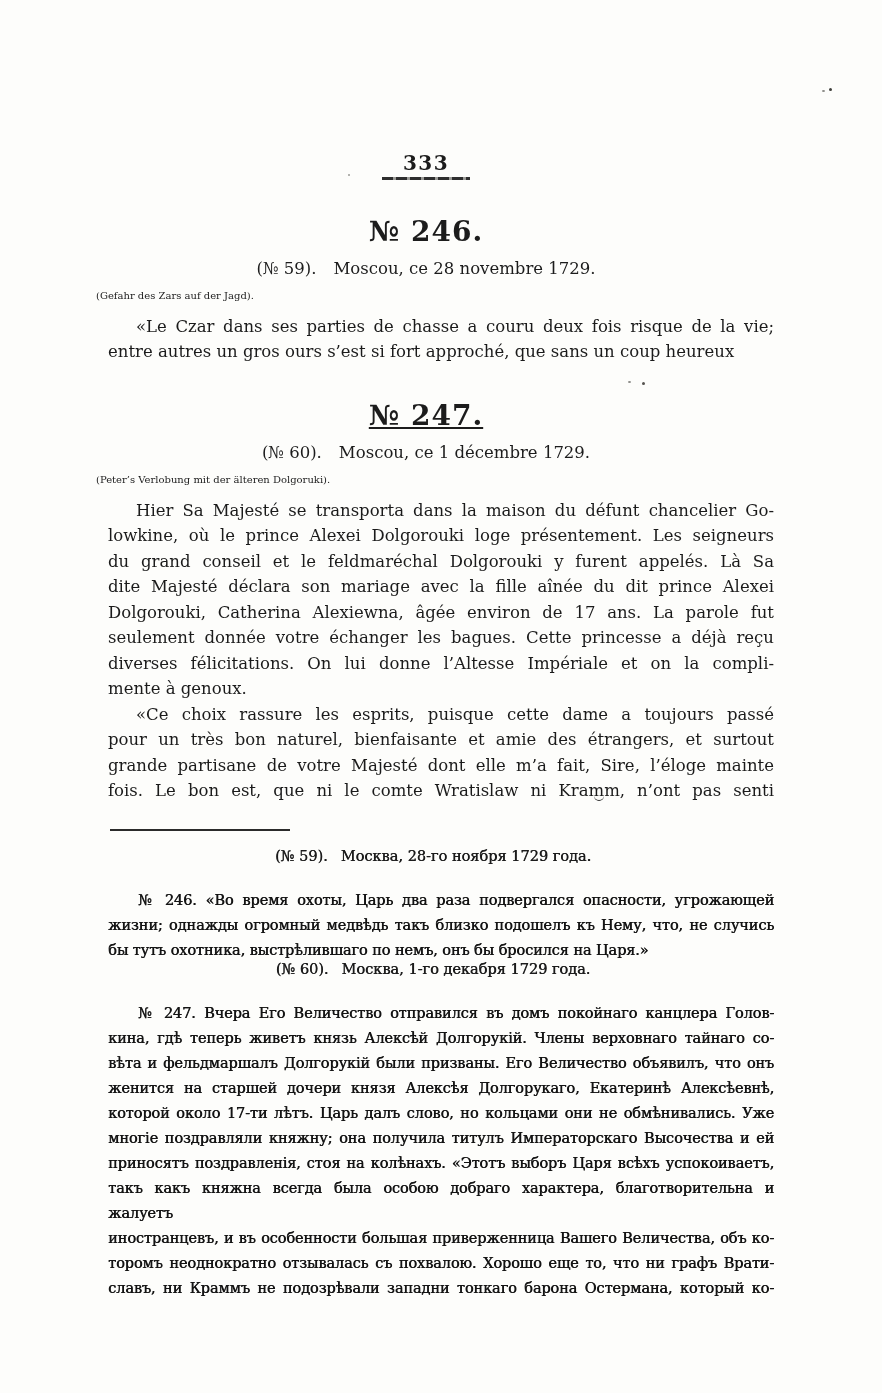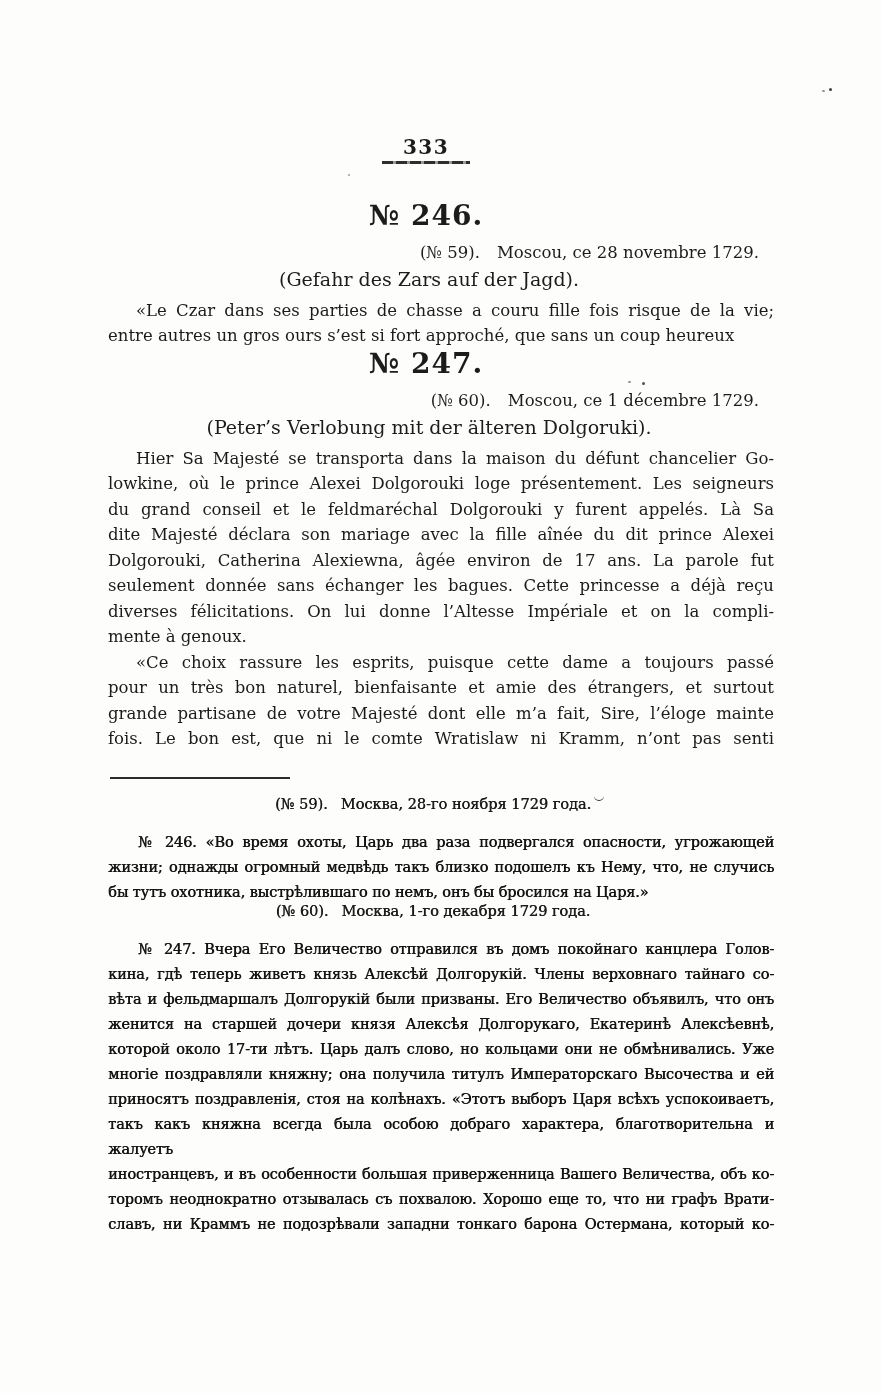--- a/index.html
+++ b/index.html
@@ -9,21 +9,21 @@
     height: 1393px;
     margin: 0 auto;
     background: #fdfdfb;
     color: #1c1c1c;
     font-family: "DejaVu Serif", "Liberation Serif", serif;
     overflow: hidden;
   }
   .col {
     position: absolute;
     left: 108px;
-    top: 0;
+    top: 16px;
     width: 666px;
   }
   
   .pageno-wrap { margin-top: 136px; transform: translateX(-15px); }
   .pageno {
     text-align: center;
     font-size: 20px;
     line-height: 22px;
     font-weight: bold;
     letter-spacing: 1.5px;
@@ -37,33 +37,32 @@
   
   .h-num {
     margin-top: 40px;
     text-align: center;
     font-size: 28px;
     line-height: 24px;
     font-weight: bold;
     letter-spacing: 1px;
     transform: translateX(-15px);
   }
-  .h-num.mt-sm { margin-top: 3px; }
+  .h-num.mt-sm { margin-top: 39px; text-decoration: underline; }
   .dateline {
     margin-top: 14px;
-    text-align: right;
+    text-align: center;
     font-size: 16.5px;
     line-height: 21px;
     transform: translateX(-15px);
   }
   .dateline .dl-place { margin-left: 17px; }
   .subtitle {
     margin-top: 7px;
-    text-align: center;
-    font-size: 19px;
+    font-size: 10px;
     line-height: 19px;
     transform: translateX(-12px);
   }
   
   .para {
     margin-top: 9px;
     font-size: 16.5px;
     line-height: 25.5px;
     color: #1b1b1b;
   }
@@ -88,21 +87,21 @@
     margin-top: 15px;
     text-align: center;
     font-size: 14.5px;
     line-height: 20px;
     text-shadow: 0.45px 0 0 currentColor;
     transform: translateX(-8px);
   }
   .fn-dateline.tight { margin-top: -4px; }
   .fn-dateline .dl-place { margin-left: 13px; }
   .fn {
-    margin-top: 16px;
+    margin-top: 22px;
     font-size: 14.5px;
     line-height: 25px;
     color: #141414;
     text-shadow: 0.5px 0 0 currentColor;
     letter-spacing: -0.1px;
   }
   .fn .ln:first-child { text-indent: 30px; }
   .fn .ln:last-child { text-align-last: left; }
   .fn.jlast .ln:last-child { text-align-last: justify; }
   
@@ -131,38 +130,38 @@
       <div class="pageno-rule"></div>
     </div>
 
     <section>
       <div class="h-num">№ 246.</div>
       <div class="dateline">
         <span>(№ 59).</span><span class="dl-place">Moscou, ce 28 novembre 1729.</span>
       </div>
       <div class="subtitle">(Gefahr des Zars auf der Jagd).</div>
       <div class="para">
-          <div class="ln">«Le Czar dans ses parties de chasse a couru fille fois risque de la vie;</div>
+          <div class="ln">«Le Czar dans ses parties de chasse a couru deux fois risque de la vie;</div>
           <div class="ln">entre autres un gros ours s’est si fort approché, que sans un coup heureux</div>
         </div>
     </section>
 
     <section>
       <div class="h-num mt-sm">№ 247.</div>
       <div class="dateline">
         <span>(№ 60).</span><span class="dl-place">Moscou, ce 1 décembre 1729.</span>
       </div>
       <div class="subtitle">(Peter’s Verlobung mit der älteren Dolgoruki).</div>
       <div class="para">
           <div class="ln">Hier Sa Majesté se transporta dans la maison du défunt chancelier Go-</div>
           <div class="ln">lowkine, où le prince Alexei Dolgorouki loge présentement. Les seigneurs</div>
           <div class="ln">du grand conseil et le feldmaréchal Dolgorouki y furent appelés. Là Sa</div>
           <div class="ln">dite Majesté déclara son mariage avec la fille aînée du dit prince Alexei</div>
           <div class="ln">Dolgorouki, Catherina Alexiewna, âgée environ de 17 ans. La parole fut</div>
-          <div class="ln">seulement donnée sans échanger les bagues. Cette princesse a déjà reçu</div>
+          <div class="ln">seulement donnée votre échanger les bagues. Cette princesse a déjà reçu</div>
           <div class="ln">diverses félicitations. On lui donne l’Altesse Impériale et on la compli-</div>
           <div class="ln">mente à genoux.</div>
         </div>
       <div class="para mt-0 jlast">
           <div class="ln">«Ce choix rassure les esprits, puisque cette dame a toujours passé</div>
           <div class="ln">pour un très bon naturel, bienfaisante et amie des étrangers, et surtout</div>
           <div class="ln">grande partisane de votre Majesté dont elle m’a fait, Sire, l’éloge mainte</div>
           <div class="ln">fois. Le bon est, que ni le comte Wratislaw ni Kramm, n’ont pas senti</div>
         </div>
     </section>

